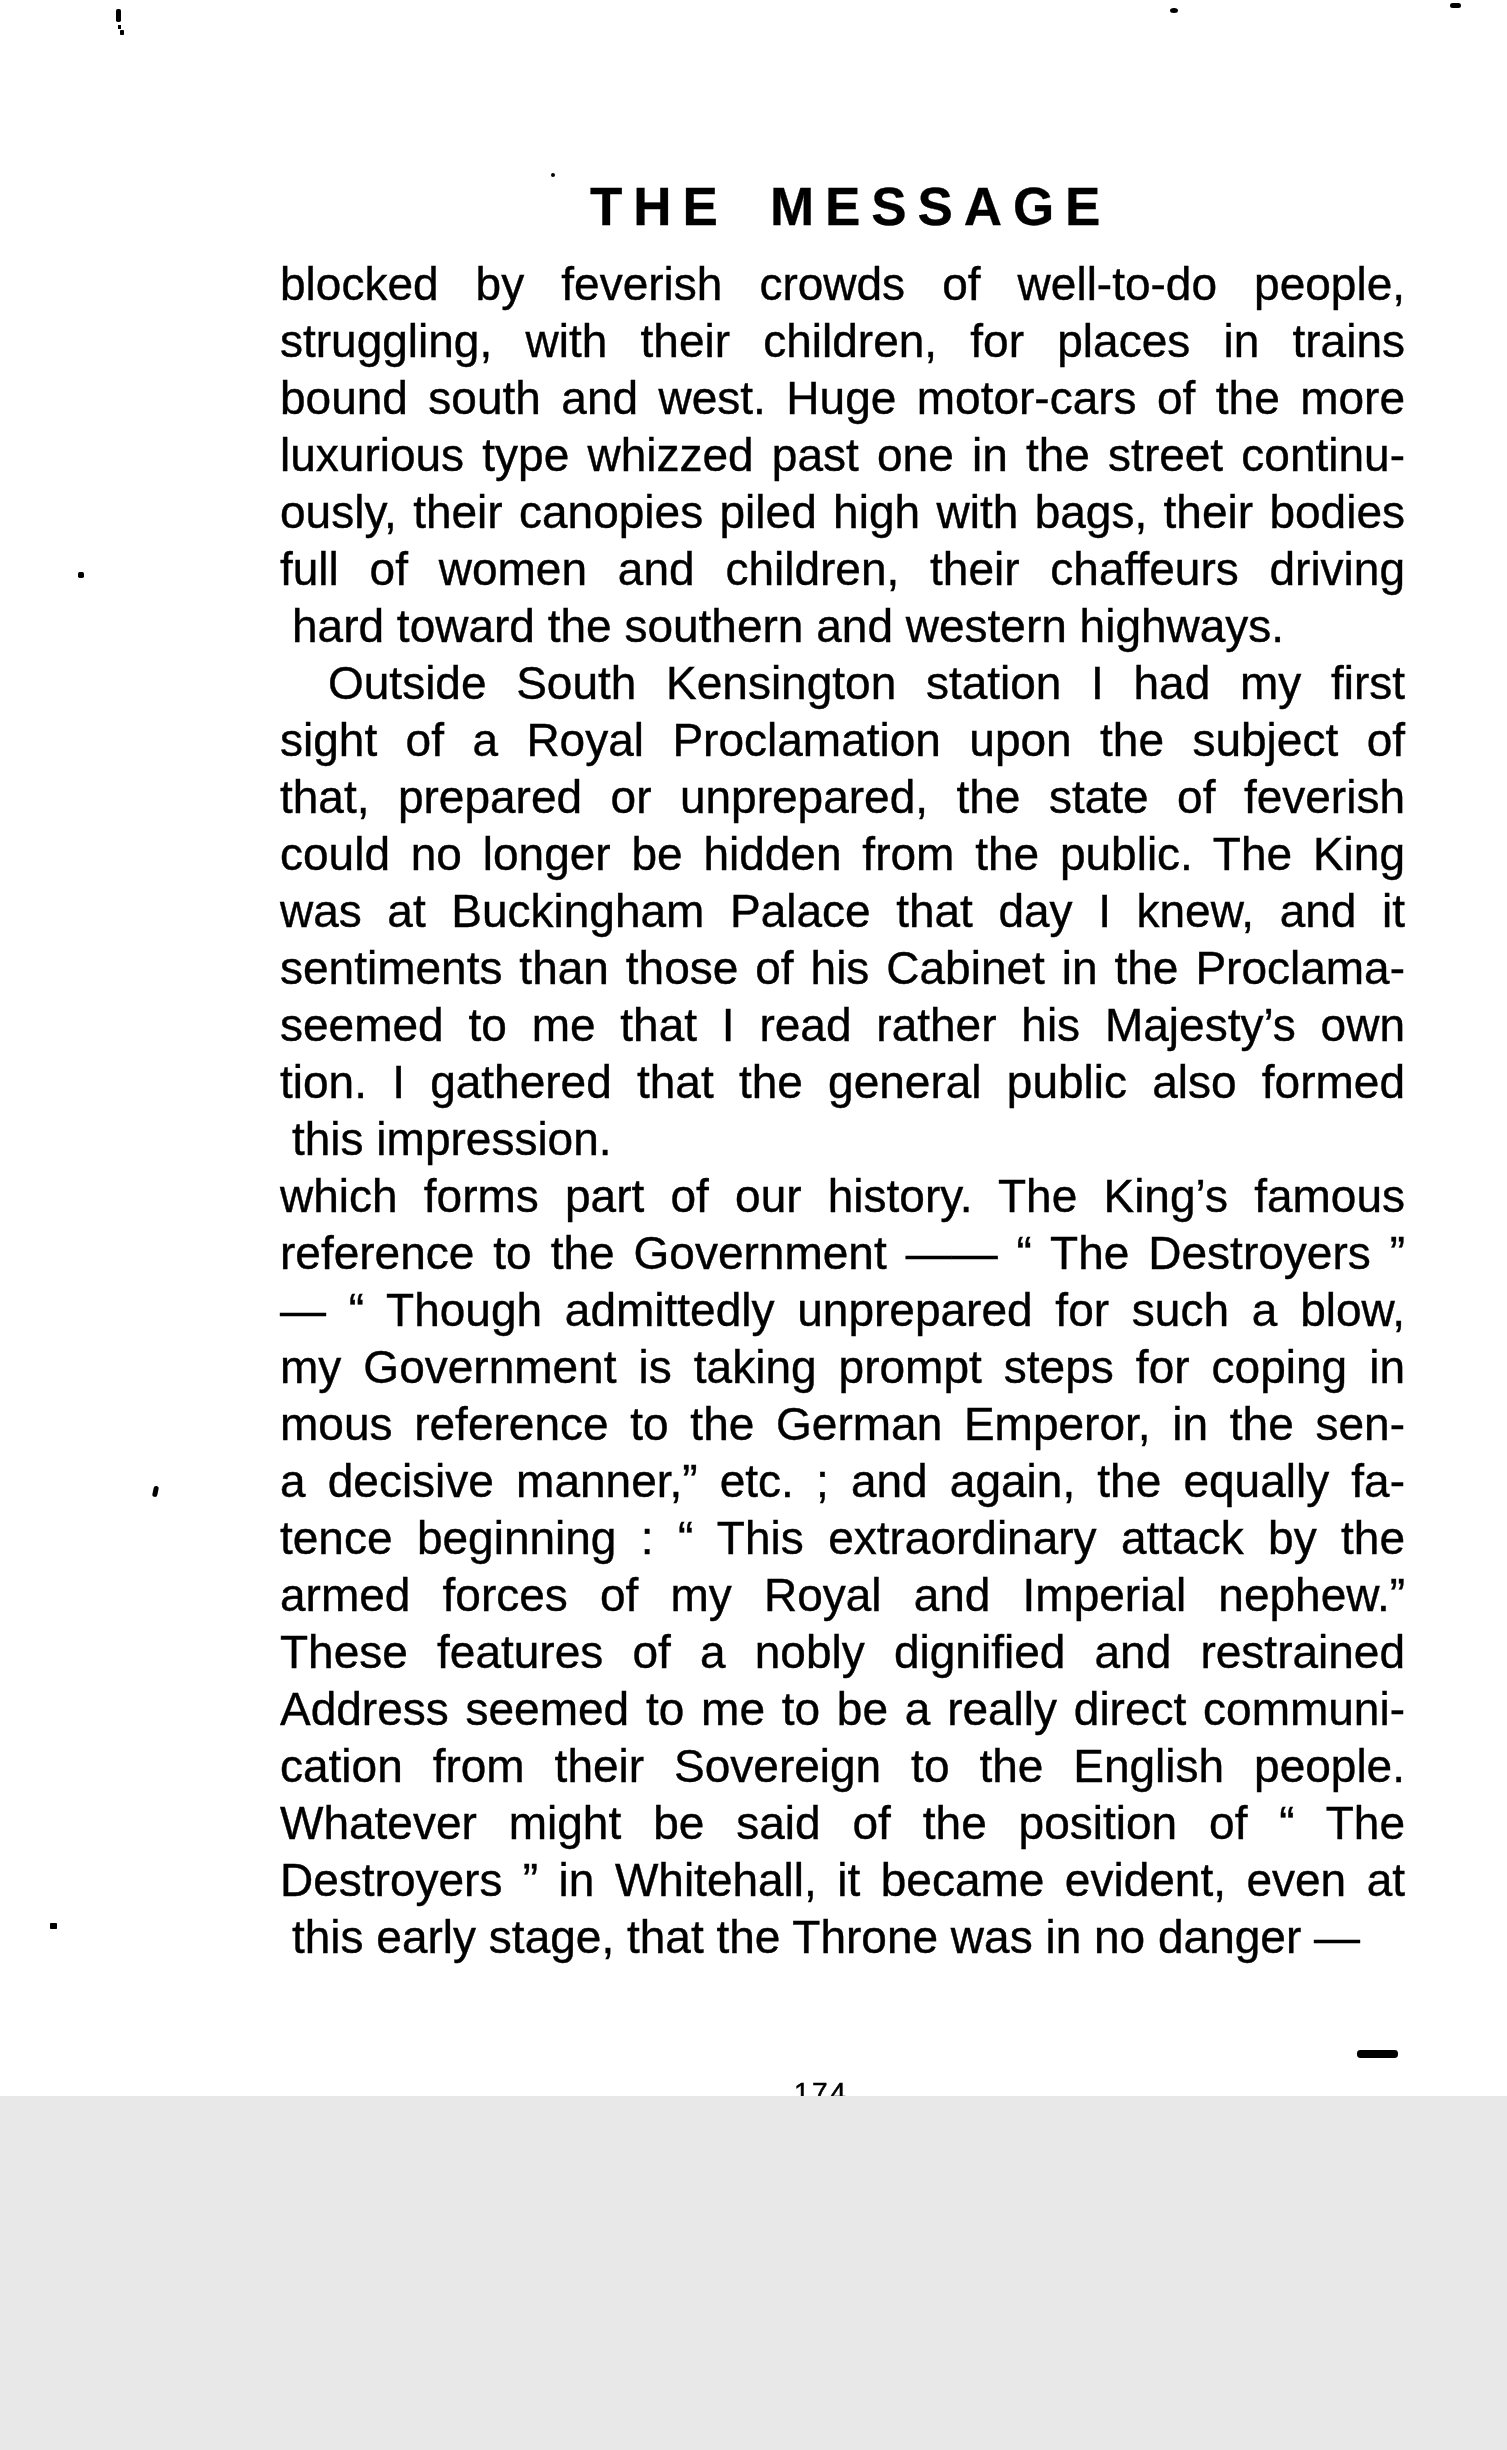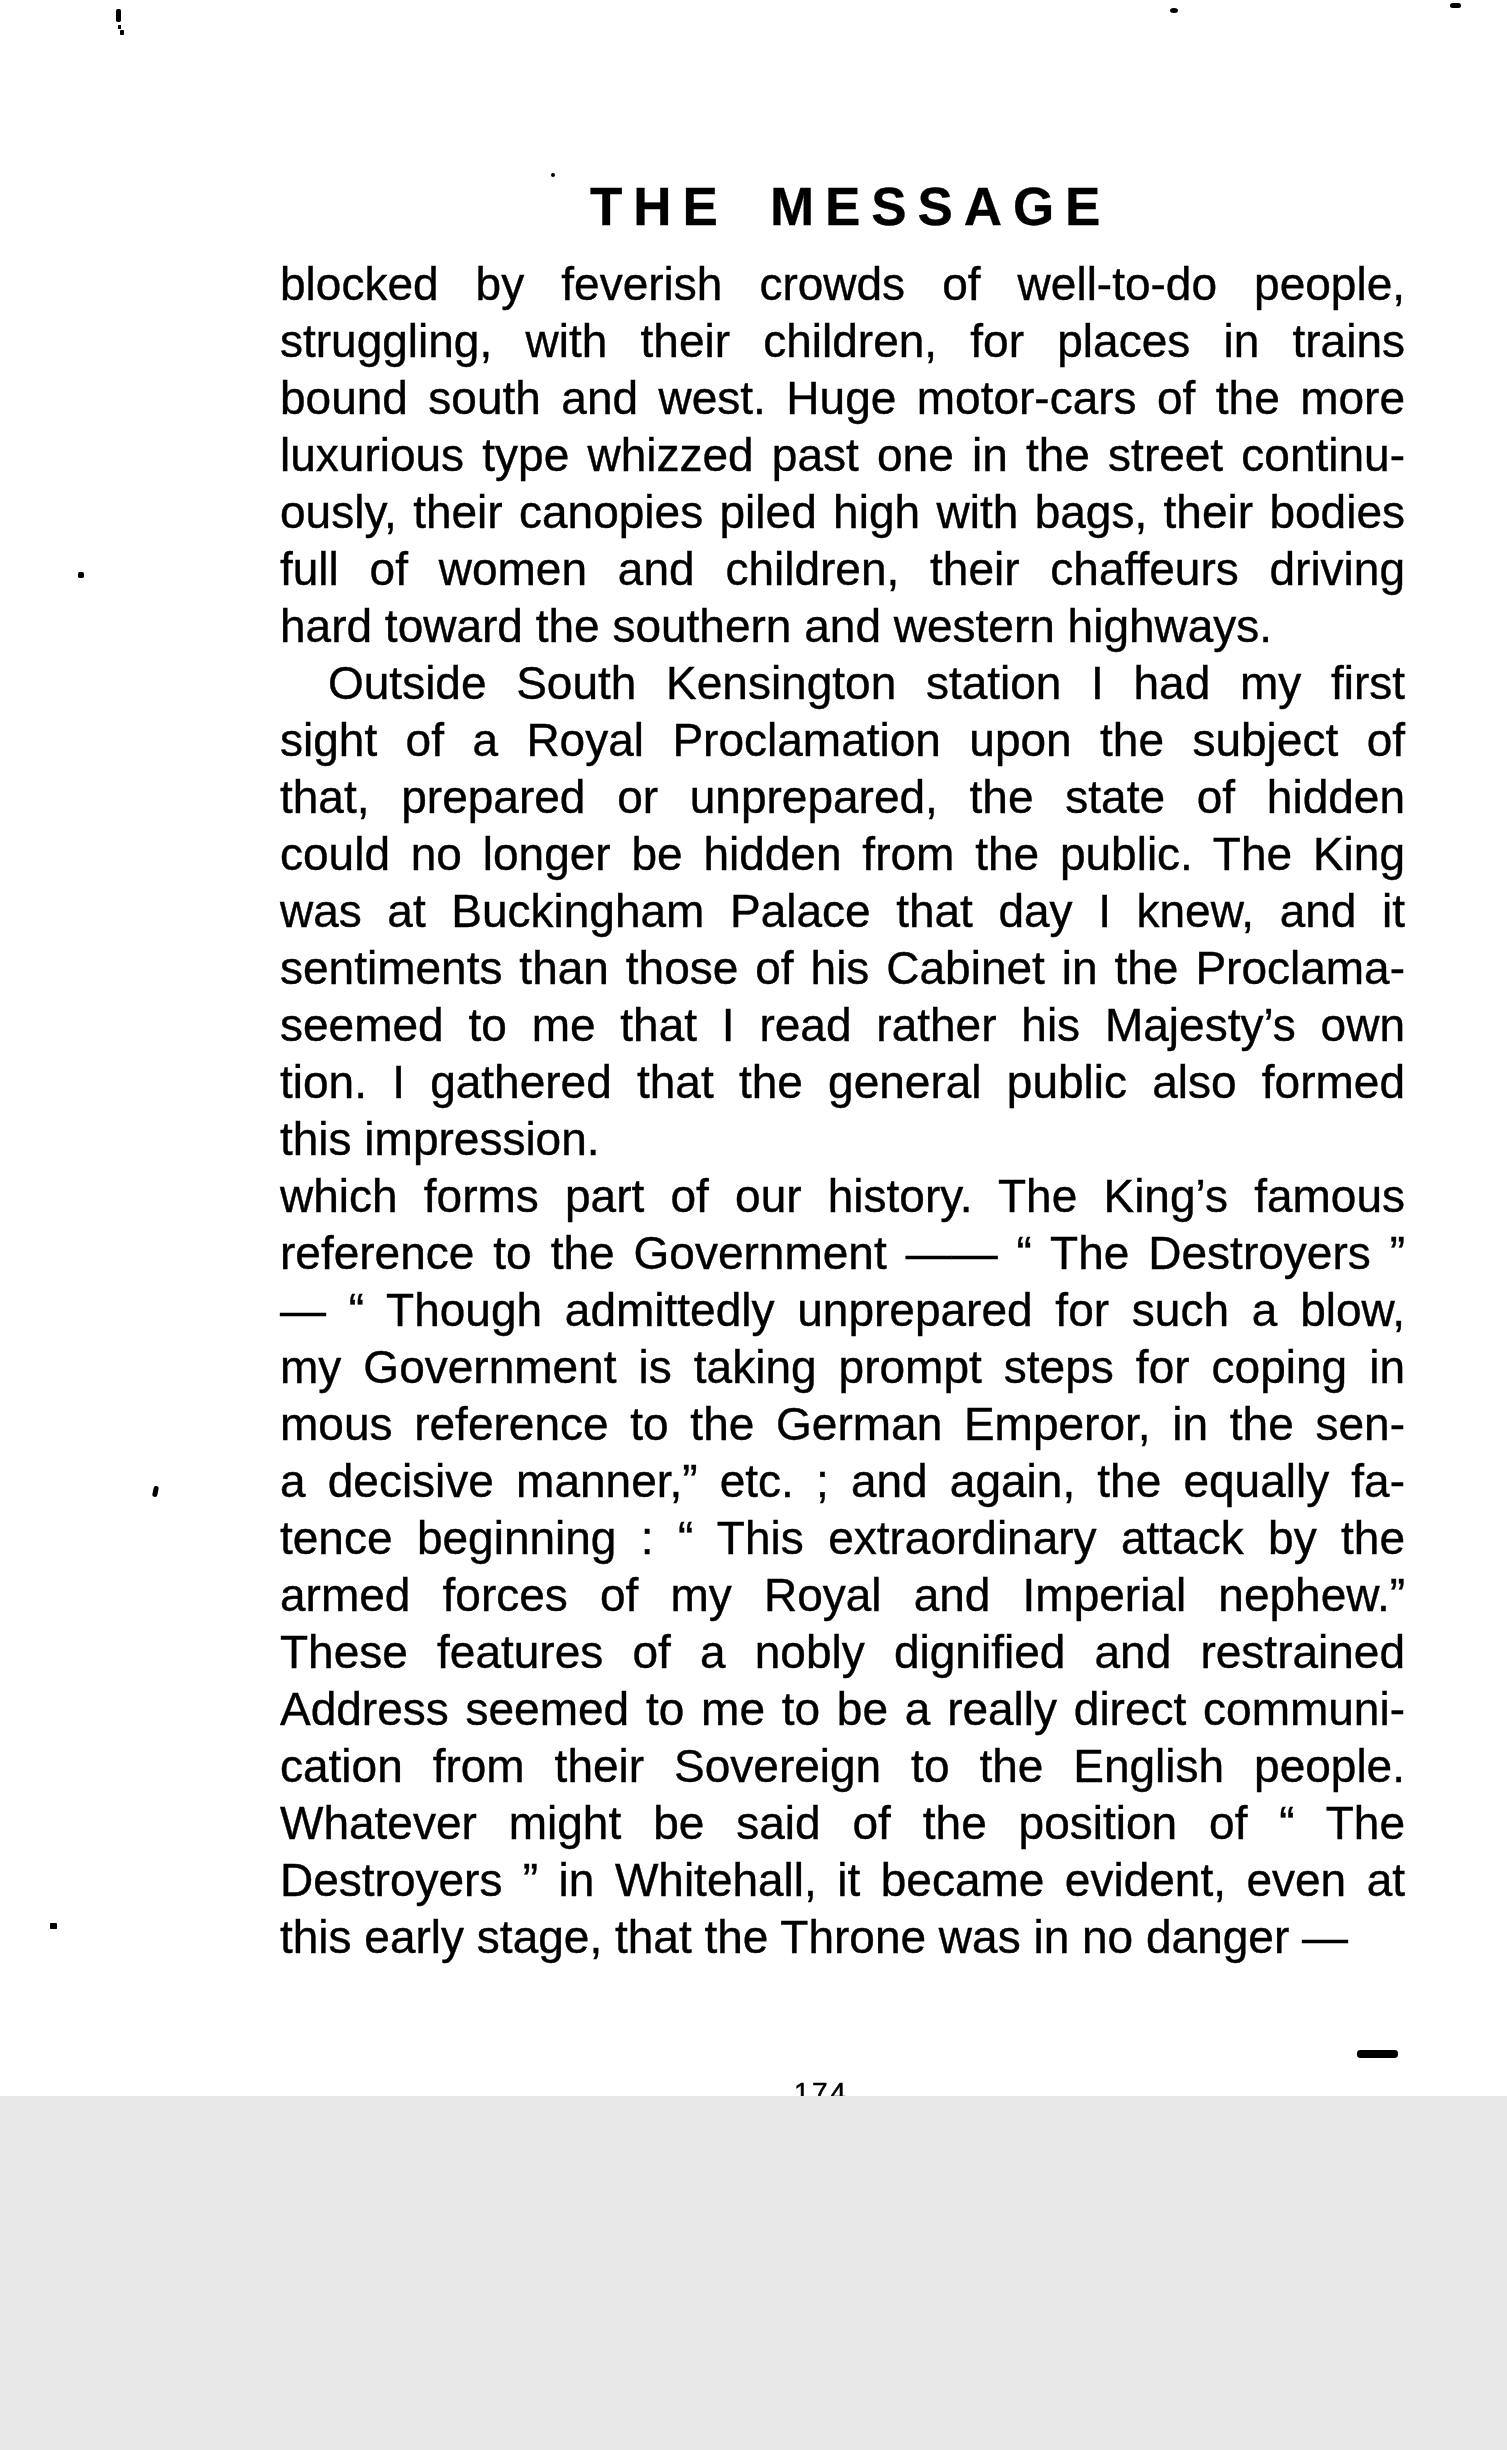--- a/index.html
+++ b/index.html
@@ -37,20 +37,21 @@
   .line {
     text-align: justify;
     text-align-last: justify;
     height: 57px;
     white-space: nowrap;
   }
   .line.indent { text-indent: 48px; }
   .line.end {
     text-align: left;
     text-align-last: left;
+    margin-left: 12px;
   }
   .pagenum {
     position: absolute;
     left: 794px;
     top: 2079px;
     font-size: 28px;
     line-height: 1;
     letter-spacing: 2.5px;
     -webkit-text-stroke: 0.5px #000;
   }
@@ -88,21 +89,21 @@
   <div class="body-text">
     <div class="line">blocked by feverish crowds of well-to-do people,</div>
     <div class="line">struggling, with their children, for places in trains</div>
     <div class="line">bound south and west. Huge motor-cars of the more</div>
     <div class="line">luxurious type whizzed past one in the street continu-</div>
     <div class="line">ously, their canopies piled high with bags, their bodies</div>
     <div class="line">full of women and children, their chaffeurs driving</div>
     <div class="line end">hard toward the southern and western highways.</div>
     <div class="line indent">Outside South Kensington station I had my first</div>
     <div class="line">sight of a Royal Proclamation upon the subject of</div>
-    <div class="line">that, prepared or unprepared, the state of hidden</div>
+    <div class="line">that, prepared or unprepared, the state of feverish</div>
     <div class="line">could no longer be hidden from the public. The King</div>
     <div class="line">was at Buckingham Palace that day I knew, and it</div>
     <div class="line">sentiments than those of his Cabinet in the Proclama-</div>
     <div class="line">seemed to me that I read rather his Majesty’s own</div>
     <div class="line">tion. I gathered that the general public also formed</div>
     <div class="line end">this impression.</div>
     <div class="line">which forms part of our history. The King’s famous</div>
     <div class="line">reference to the Government —— “ The Destroyers ”</div>
     <div class="line">— “ Though admittedly unprepared for such a blow,</div>
     <div class="line">my Government is taking prompt steps for coping in</div>

